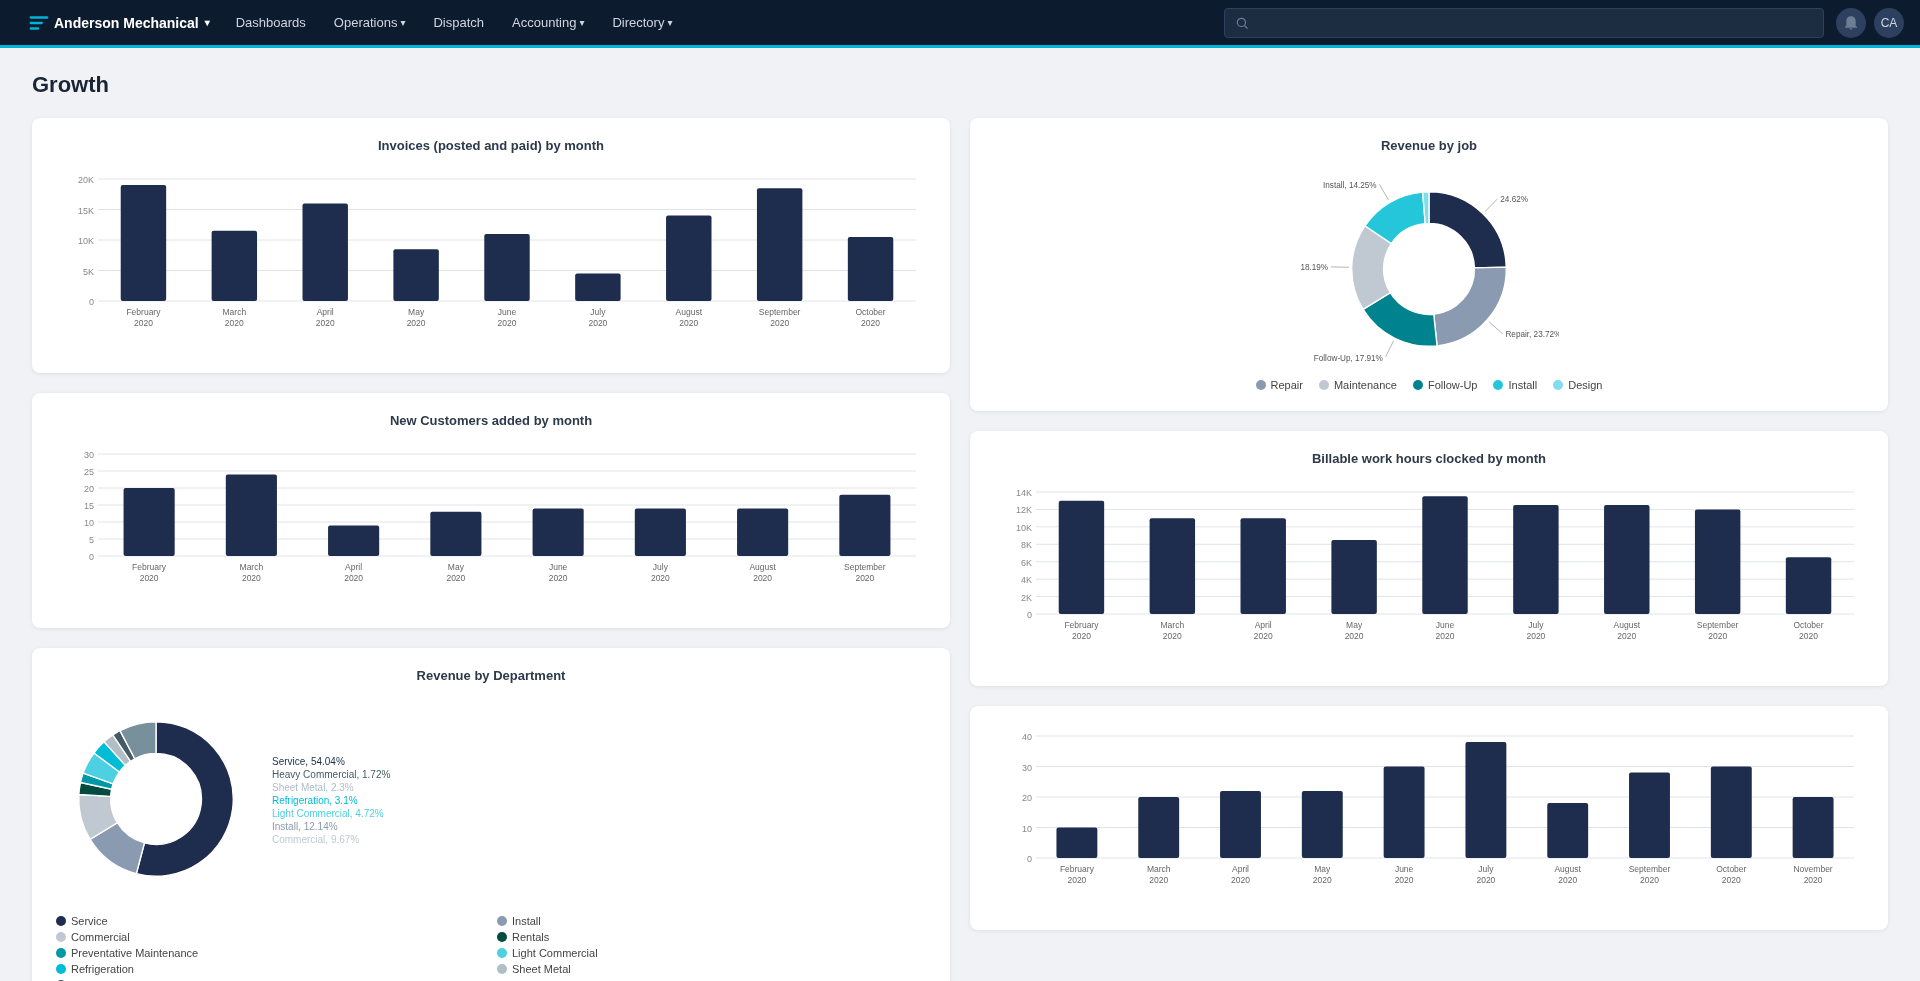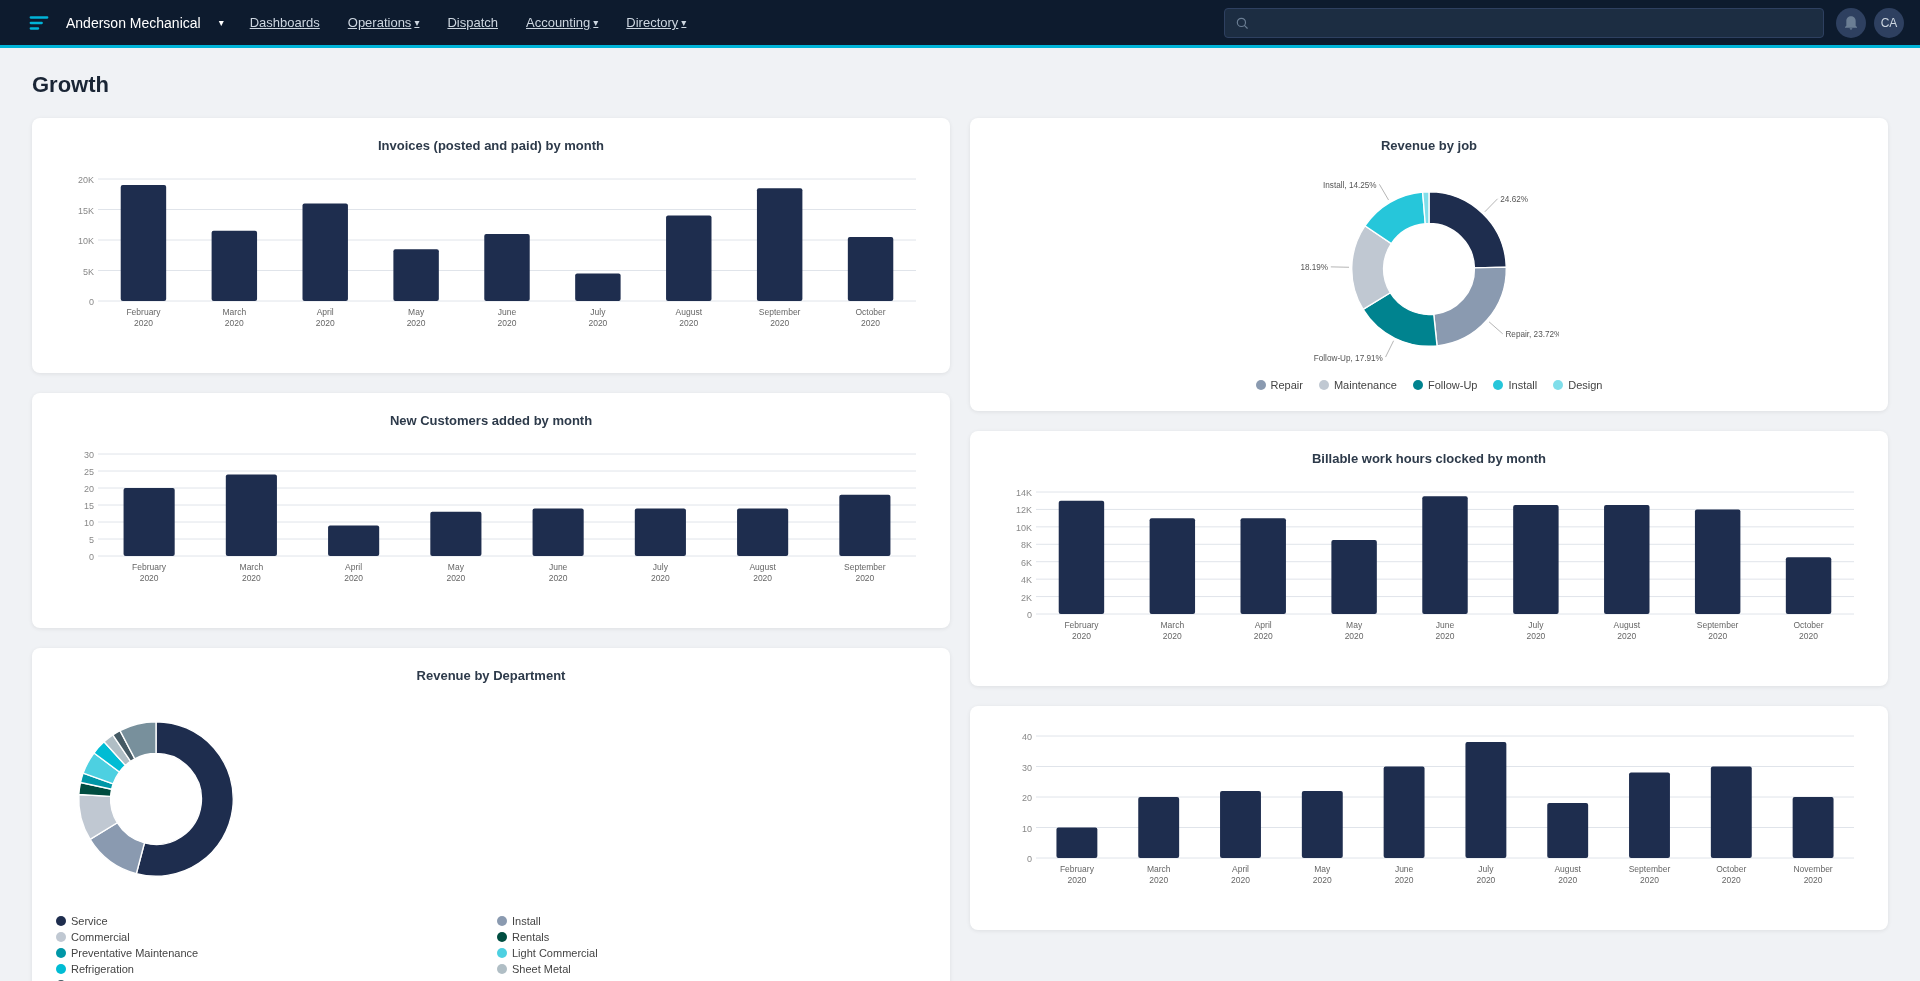--- a/index.html
+++ b/index.html
@@ -11,42 +11,41 @@
       height: 48px;
       display: flex;
       align-items: center;
       padding: 0 16px;
       gap: 0;
       border-bottom: 3px solid #00b4d8;
     }
     .nav-logo {
       display: flex;
       align-items: center;
-      gap: 16px;
+      gap: 4px;
       color: #fff;
       font-size: 14px;
-      font-weight: 400;
+      font-weight: 700;
       padding: 0 12px;
       cursor: pointer;
       white-space: nowrap;
     }
     .nav-logo-icon {
       width: 22px;
       height: 22px;
     }
     .nav-item {
       color: #cdd6e0;
       font-size: 13px;
       padding: 0 14px;
       height: 48px;
       display: flex;
       align-items: center;
       cursor: pointer;
       white-space: nowrap;
-      text-decoration: underline;
     }
     .nav-search {
       margin-left: auto;
       background: #1c2d42;
       border: 1px solid #2e4060;
       border-radius: 4px;
       display: flex;
       align-items: center;
       padding: 0 10px;
       flex: 1;
@@ -315,20 +314,31 @@
                 <path d="M78.37499069351954,182.20315670638587 A85,85 0 0 1 27.5360629405275,144.42947024037997 L57.374154670898534,126.13498249434116 A50,50 0 0 0 87.27940629030562,148.35479806257993 Z" fill="#8a9ab0" stroke="#fff" stroke-width="1.5"></path>
                 <path d="M27.5360629405275,144.42947024037997 A85,85 0 0 1 15.143806546942201,95.05768954260951 L50.084592086436594,97.09275855447618 A50,50 0 0 0 57.374154670898534,126.13498249434116 Z" fill="#c0c8d2" stroke="#fff" stroke-width="1.5"></path>
                 <path d="M15.143806546942201,95.05768954260951 A85,85 0 0 1 16.964530594273157,81.83104789563802 L51.15560623192538,89.3123811150812 A50,50 0 0 0 50.084592086436594,97.09275855447618 Z" fill="#004d40" stroke="#fff" stroke-width="1.5"></path>
                 <path d="M16.964530594273157,81.83104789563802 A85,85 0 0 1 19.90004076958293,71.55713567016282 L52.88237692328408,83.2689033353899 A50,50 0 0 0 51.15560623192538,89.3123811150812 Z" fill="#0097a7" stroke="#fff" stroke-width="1.5"></path>
                 <path d="M19.90004076958293,71.55713567016282 A85,85 0 0 1 31.723876785261695,49.37025579004102 L59.837574579565704,70.21779752355354 A50,50 0 0 0 52.88237692328408,83.2689033353899 Z" fill="#4dd0e1" stroke="#fff" stroke-width="1.5"></path>
                 <path d="M31.723876785261695,49.37025579004102 A85,85 0 0 1 42.82656543771151,37.10168221365762 L66.36856790453618,63.000989537445655 A50,50 0 0 0 59.837574579565704,70.21779752355354 Z" fill="#00bcd4" stroke="#fff" stroke-width="1.5"></path>
                 <path d="M42.82656543771151,37.10168221365762 A85,85 0 0 1 52.490765951249905,29.516862441424436 L72.05339173602935,58.53933084789673 A50,50 0 0 0 66.36856790453618,63.000989537445655 Z" fill="#b0bec5" stroke="#fff" stroke-width="1.5"></path>
                 <path d="M52.490765951249905,29.516862441424436 A85,85 0 0 1 60.37841773634067,24.79940014252496 L76.69318690372981,55.76435302501468 A50,50 0 0 0 72.05339173602935,58.53933084789673 Z" fill="#455a64" stroke="#fff" stroke-width="1.5"></path>
                 <path d="M60.37841773634067,24.79940014252496 A85,85 0 0 1 100.00000000000006,15 L100.00000000000003,50 A50,50 0 0 0 76.69318690372981,55.76435302501468 Z" fill="#78909c" stroke="#fff" stroke-width="1.5"></path>
               </svg>
+          </div>
+          <div style="flex:1;font-size:11px;color:#444;">
+            <div id="dept-labels">
+                <div style="color: rgb(30, 45, 78); font-size: 10px; margin-bottom: 2px;">Service, 54.04%</div>
+                <div style="color: rgb(69, 90, 100); font-size: 10px; margin-bottom: 2px;">Heavy Commercial, 1.72%</div>
+                <div style="color: rgb(176, 190, 197); font-size: 10px; margin-bottom: 2px;">Sheet Metal, 2.3%</div>
+                <div style="color: rgb(0, 188, 212); font-size: 10px; margin-bottom: 2px;">Refrigeration, 3.1%</div>
+                <div style="color: rgb(77, 208, 225); font-size: 10px; margin-bottom: 2px;">Light Commercial, 4.72%</div>
+                <div style="color: rgb(138, 154, 176); font-size: 10px; margin-bottom: 2px;">Install, 12.14%</div>
+                <div style="color: rgb(192, 200, 210); font-size: 10px; margin-bottom: 2px;">Commercial, 9.67%</div>
+              </div>
           </div>
         </div>
         <div class="legend-2col" id="dept-legend">
             <div class="legend-item">
               <span class="legend-dot" style="background:#1e2d4e"></span>
               <span>Service</span>
             </div>
             <div class="legend-item">
               <span class="legend-dot" style="background:#8a9ab0"></span>
               <span>Install</span>

